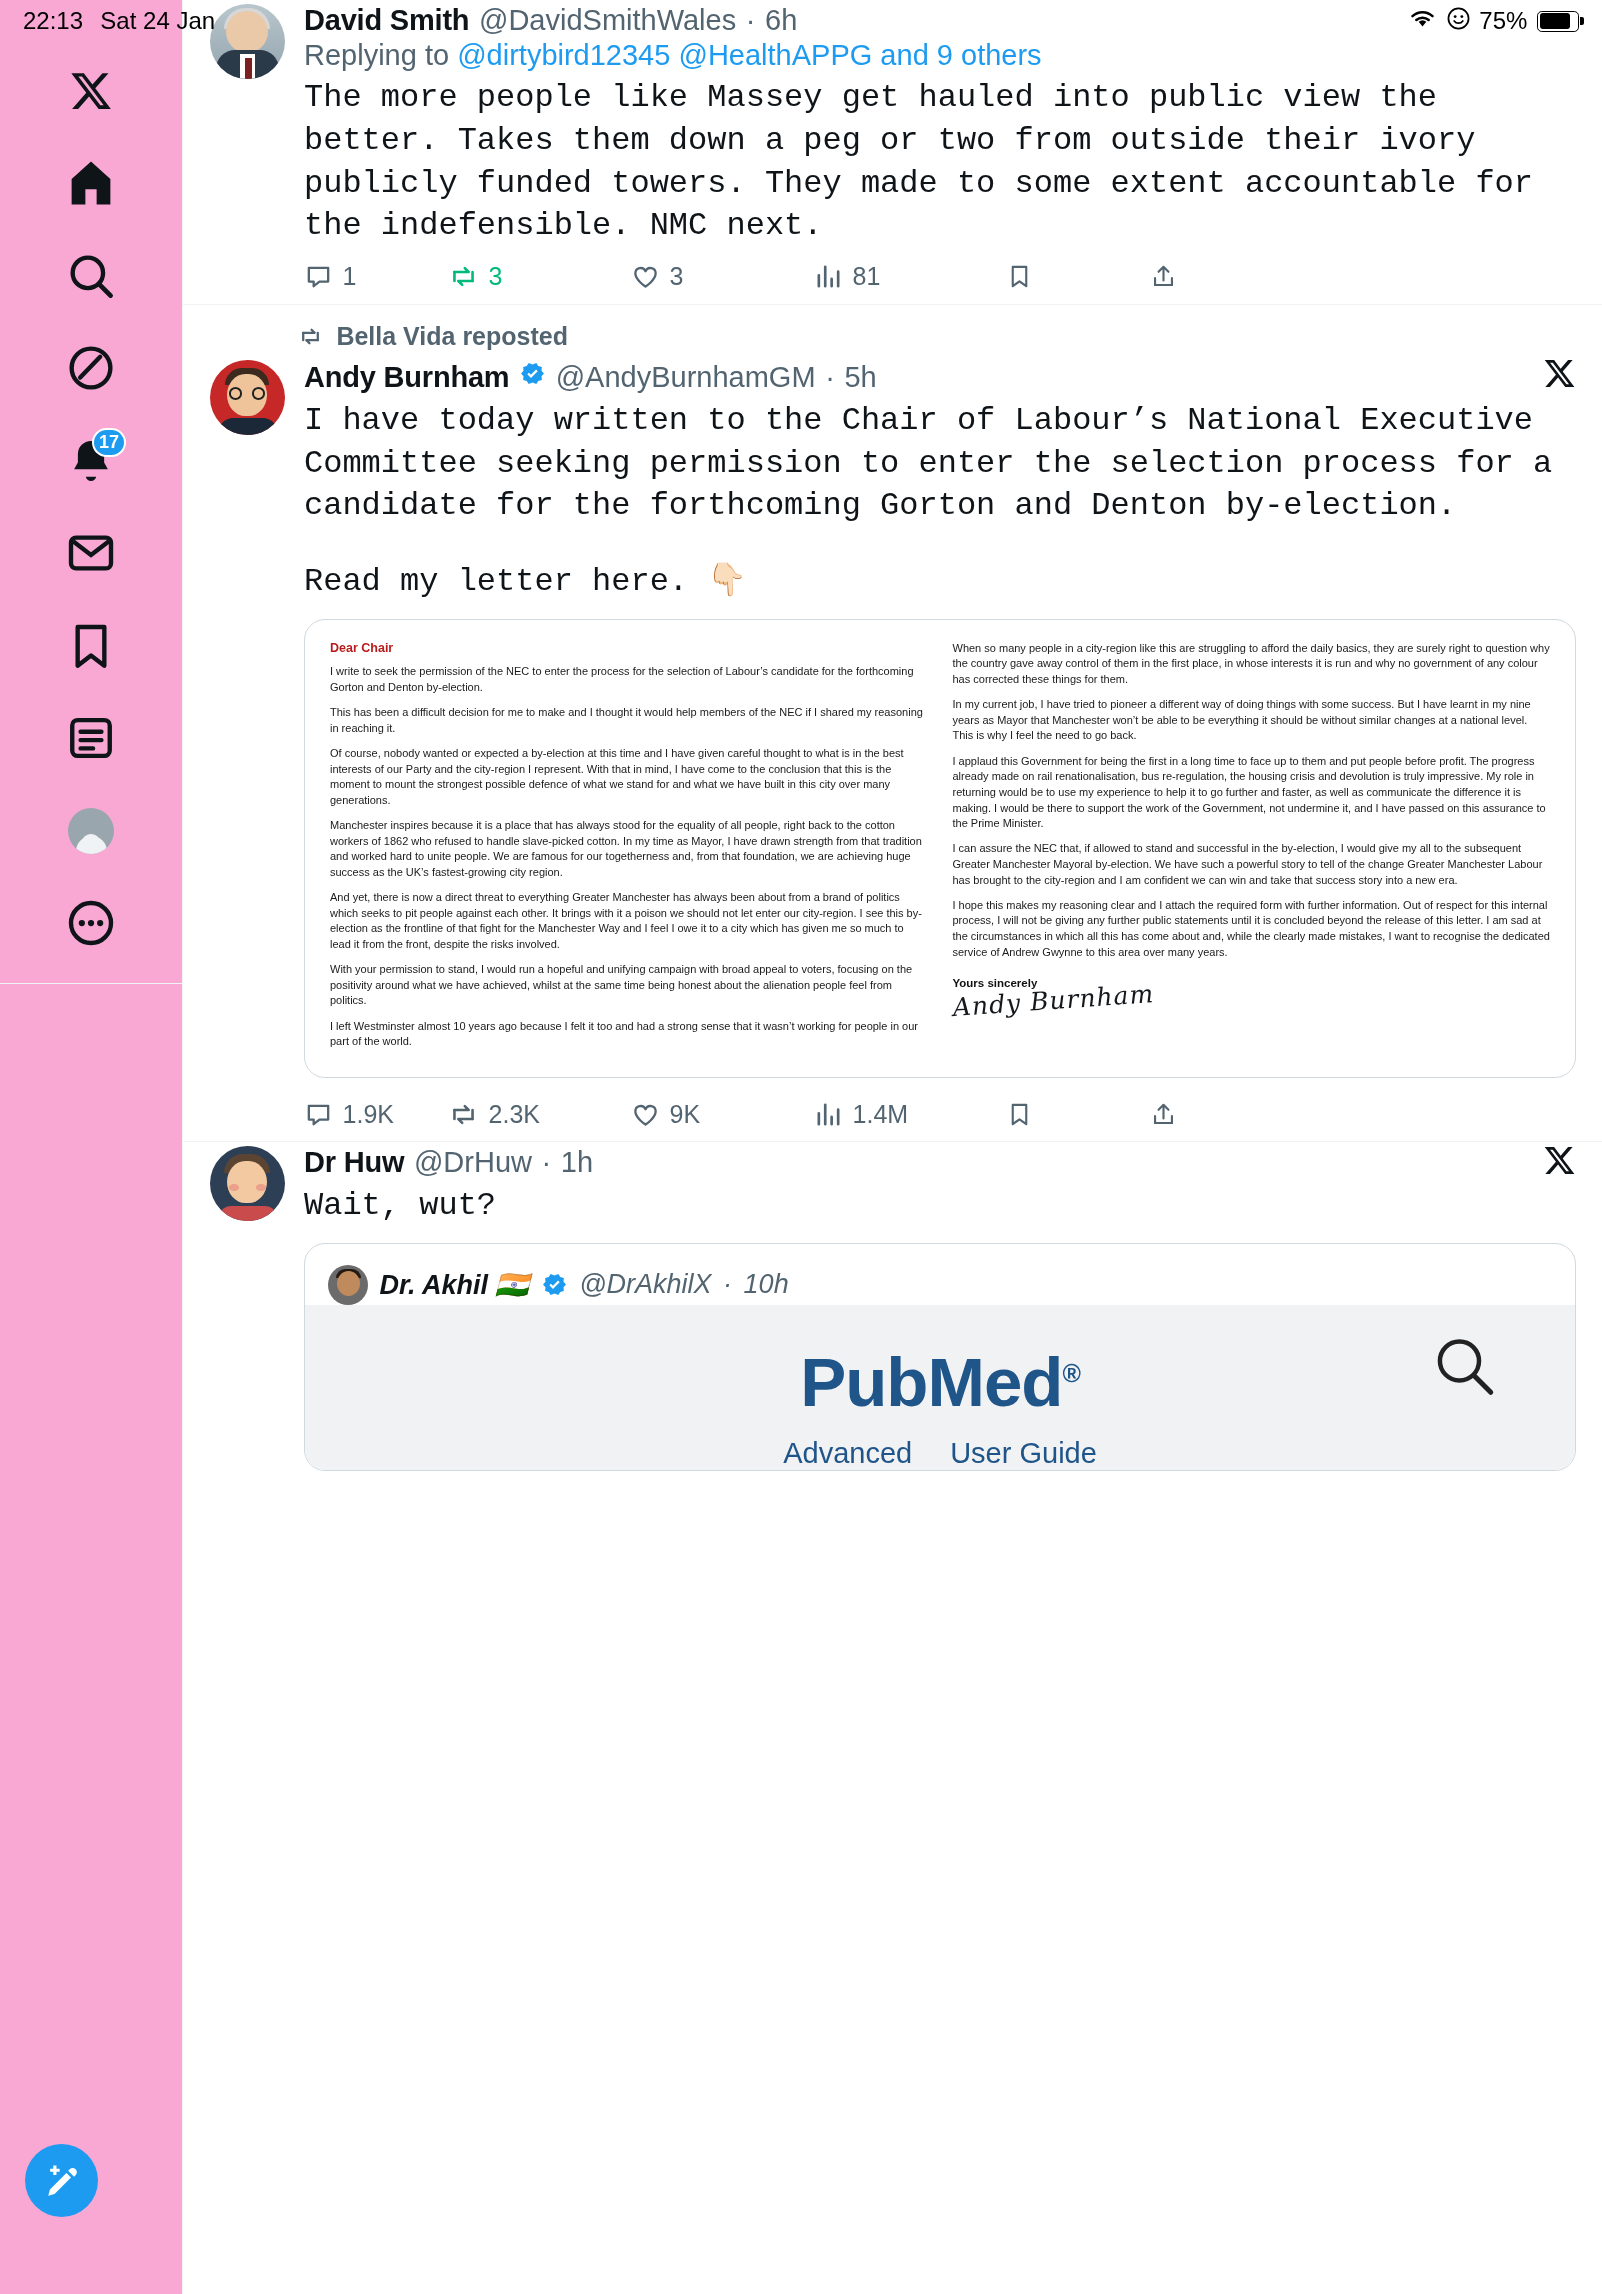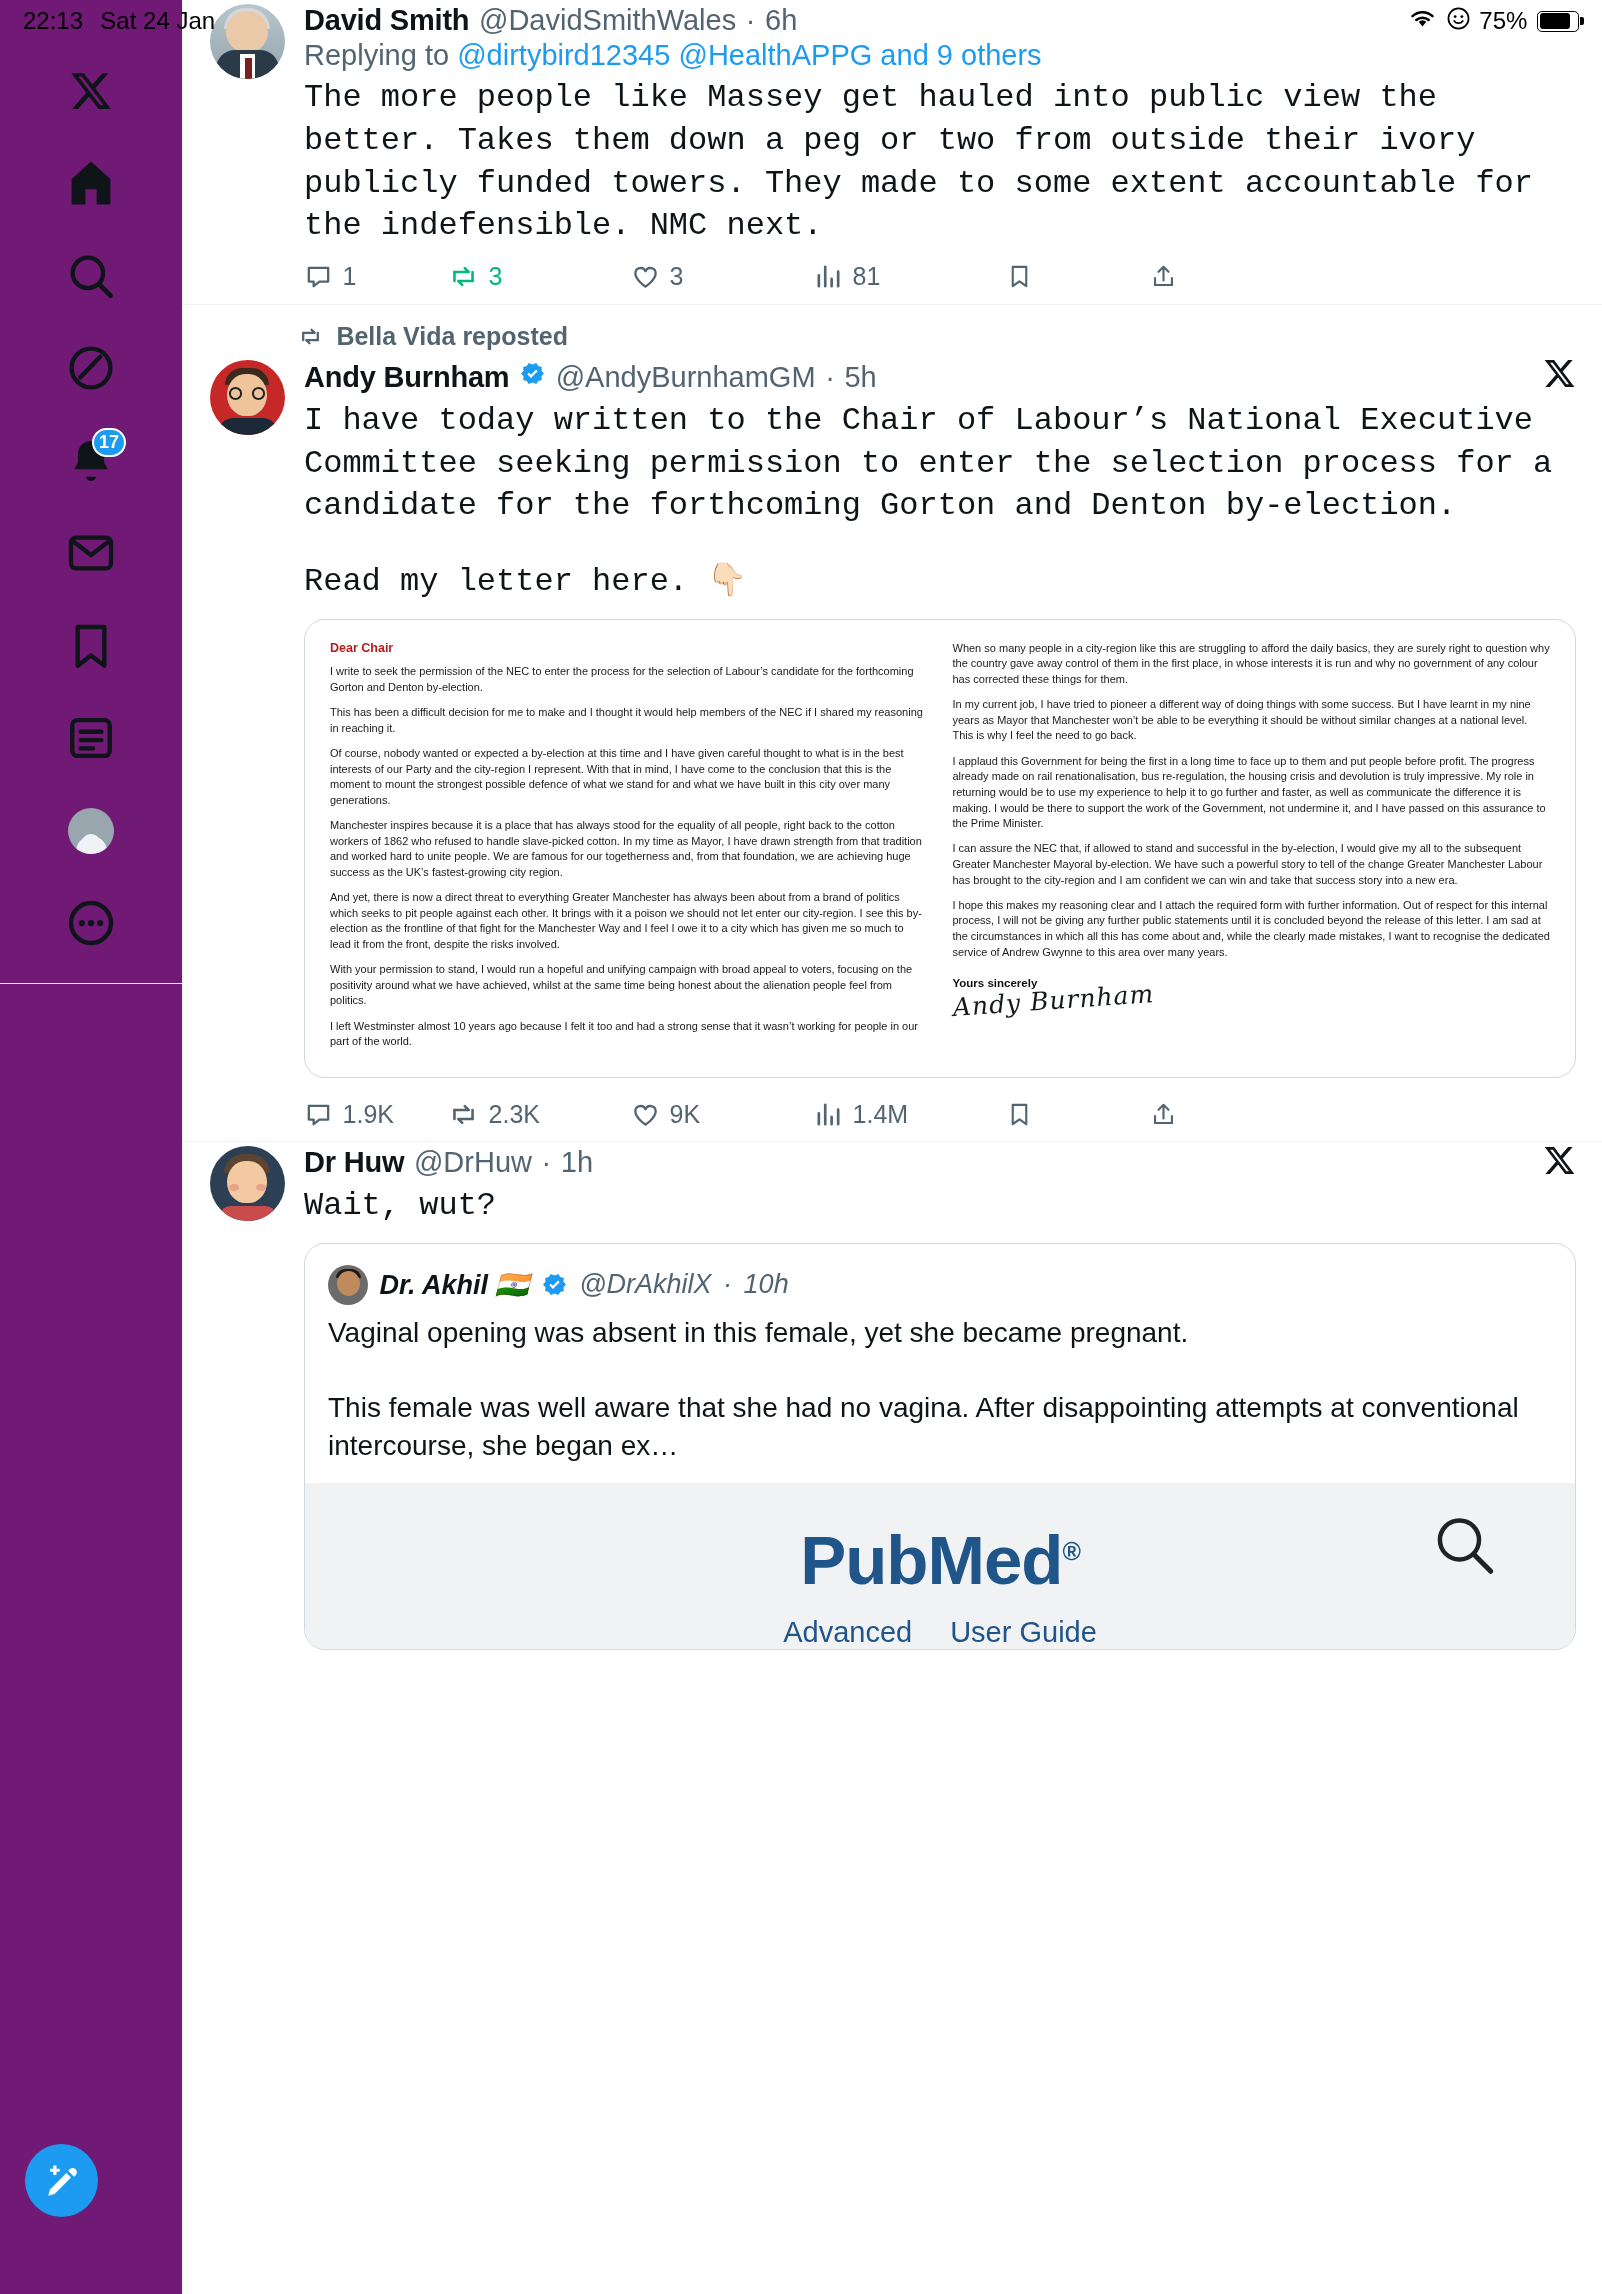--- a/index.html
+++ b/index.html
@@ -30,21 +30,21 @@
     content: ""; position: absolute; right: -5.8px; top: 5.8px;
     width: 3.8px; height: 7.7px; background: #000; border-radius: 0 1.9px 1.9px 0;
   }
   .battery-fill { position: absolute; left: 1.9px; top: 1.9px; bottom: 1.9px; width: 75%; background: #000; border-radius: 2.9px; }
 
   
   .rail {
     position: absolute; top: 0; left: 0; width: 183px; height: 2294px;
     border-right: 1px solid #eff3f4;
     display: flex; flex-direction: column; align-items: center;
-    padding-top: 50px; z-index: 30; background: #701a75;
+    padding-top: 50px; z-index: 30; background: #f9a8d4;
   }
   .rail-item {
     width: 81px; height: 81px; border-radius: 50%;
     display: flex; align-items: center; justify-content: center;
     position: relative; margin-bottom: 11.5px;
   }
   .rail-item svg { display: block; }
   .badge {
     position: absolute; top: 7.7px; right: 5.8px;
     background: #1d9bf0; color: #fff; font-size: 18px; font-weight: 700;
@@ -492,23 +492,20 @@
               <span class="verified">
                 <svg width="27" height="27" viewBox="0 0 24 24">
                     <path fill="#1d9bf0" d="M22.2 12l-2.2-2.5.3-3.3-3.2-.8L15.4 2.6 12 4 8.6 2.6 6.9 5.4l-3.2.8.3 3.3L1.8 12l2.2 2.5-.3 3.3 3.2.8 1.7 2.8L12 20l3.4 1.4 1.7-2.8 3.2-.8-.3-3.3z"></path>
                     <path fill="#fff" d="M10.6 15.9l-3.2-3.2 1.4-1.4 1.8 1.8 4.6-4.6 1.4 1.4z"></path>
                   </svg>
               </span>
               <span class="quote-meta">@DrAkhilX</span>
               <span class="quote-meta">·</span>
               <span class="quote-meta">10h</span>
             </div>
-            <div class="quote-body">Vaginal opening was absent in this female, yet she became pregnant.
-
-This female was well aware that she had no vagina. After disappointing attempts at conventional intercourse, she began ex…</div>
 
 
             <div class="pubmed">
               <span class="pubmed-word"><span>Pub</span><span class="m">Med</span><span class="pubmed-reg">®</span></span>
               <span class="pubmed-search">
                 <svg width="67" height="67" viewBox="0 0 24 24">
                     <circle cx="10.2" cy="10.2" r="7" fill="none" stroke="#222" stroke-width="1.6"></circle>
                     <path d="M15.4 15.4l6 6" stroke="#222" stroke-width="1.8" stroke-linecap="round"></path>
                   </svg>
               </span>

